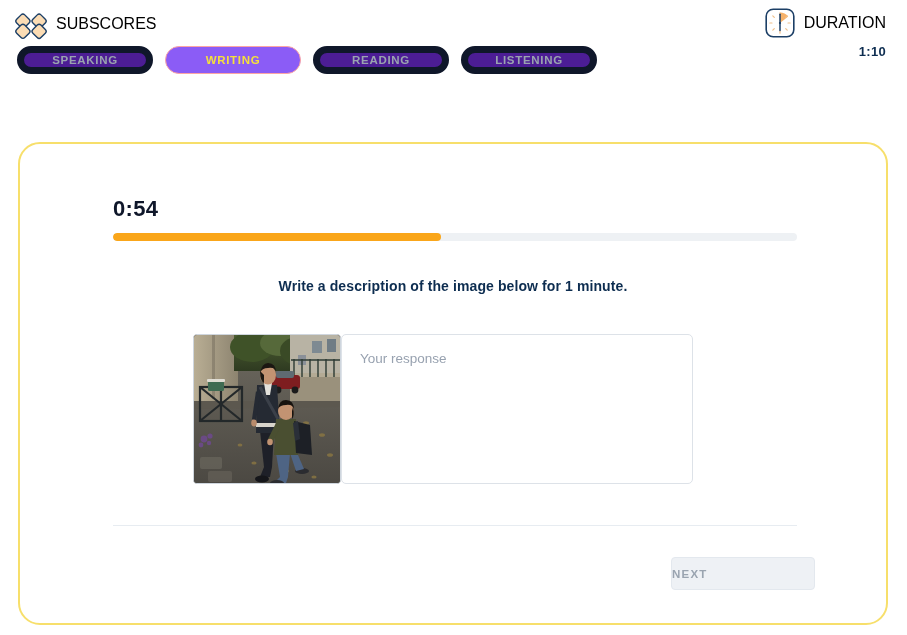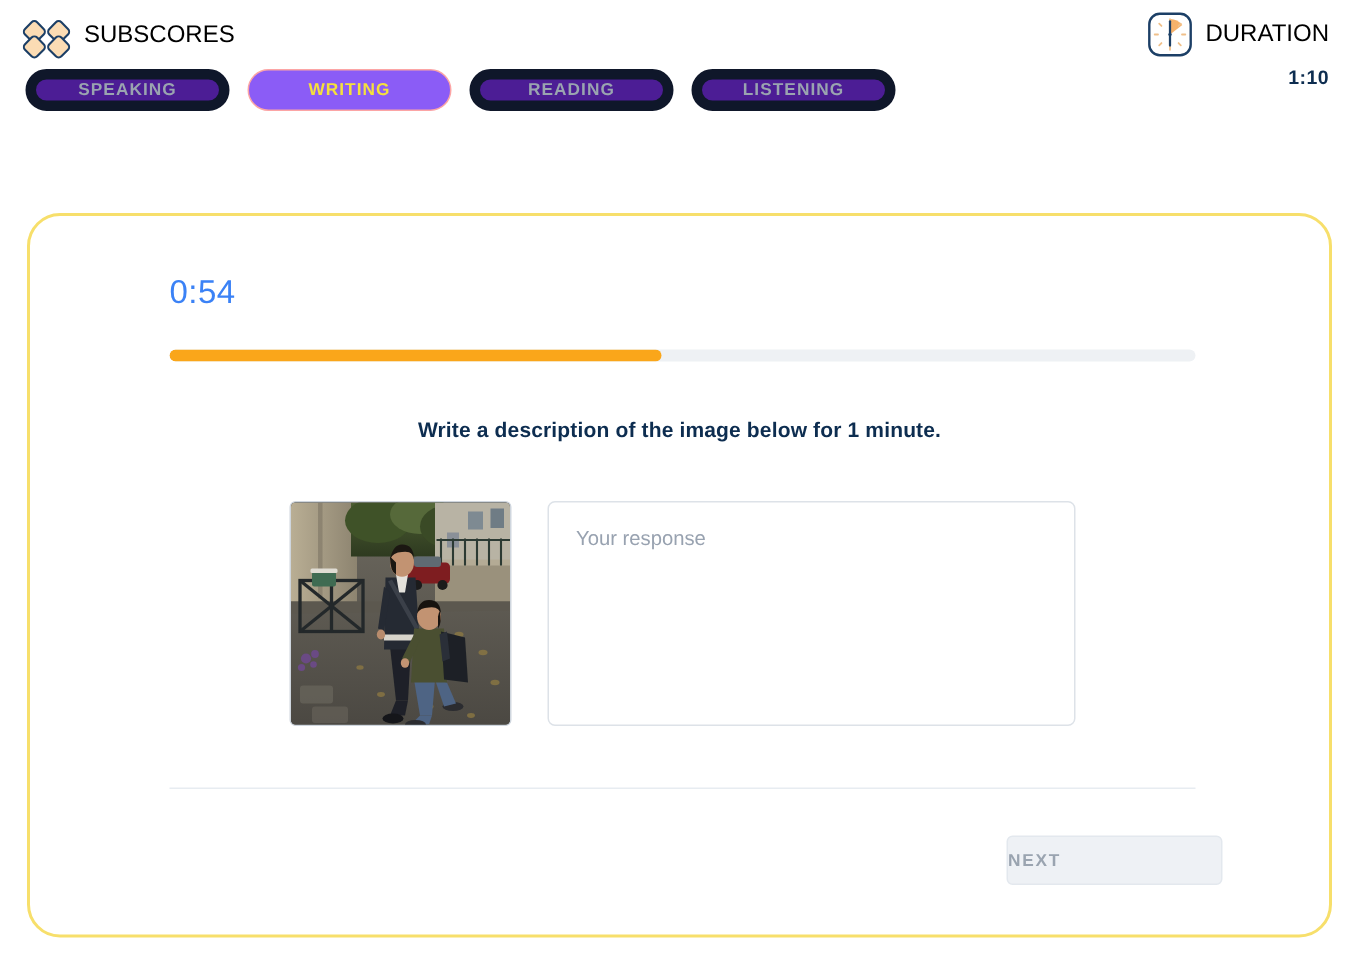--- a/index.html
+++ b/index.html
@@ -107,24 +107,24 @@
     height: 483px;
     box-sizing: border-box;
     background: #ffffff;
     border: 2px solid #f7df6b;
     border-radius: 22px;
   }
 
   #timer-value {
     position: absolute;
     left: 93px;
-    top: 38px;
+    top: 52px;
     font-size: 22px;
-    font-weight: normal;
-    color: #3b82f6;
+    font-weight: bold;
+    color: #0f172a;
     letter-spacing: 0.3px;
   }
 
   #progress-track {
     position: absolute;
     left: 93px;
     top: 89px;
     width: 684px;
     height: 8px;
     background: #eef1f4;
@@ -149,21 +149,20 @@
     letter-spacing: 0.1px;
   }
 
   
   #stimulus-row {
     position: absolute;
     left: 173px;
     top: 190px;
     display: flex;
     align-items: center;
-    gap: 24px;
   }
 
   #stimulus-image {
     width: 148px;
     height: 150px;
     border-radius: 4px;
     border: 1px solid #cfd6de;
     box-sizing: border-box;
     overflow: hidden;
     display: block;

